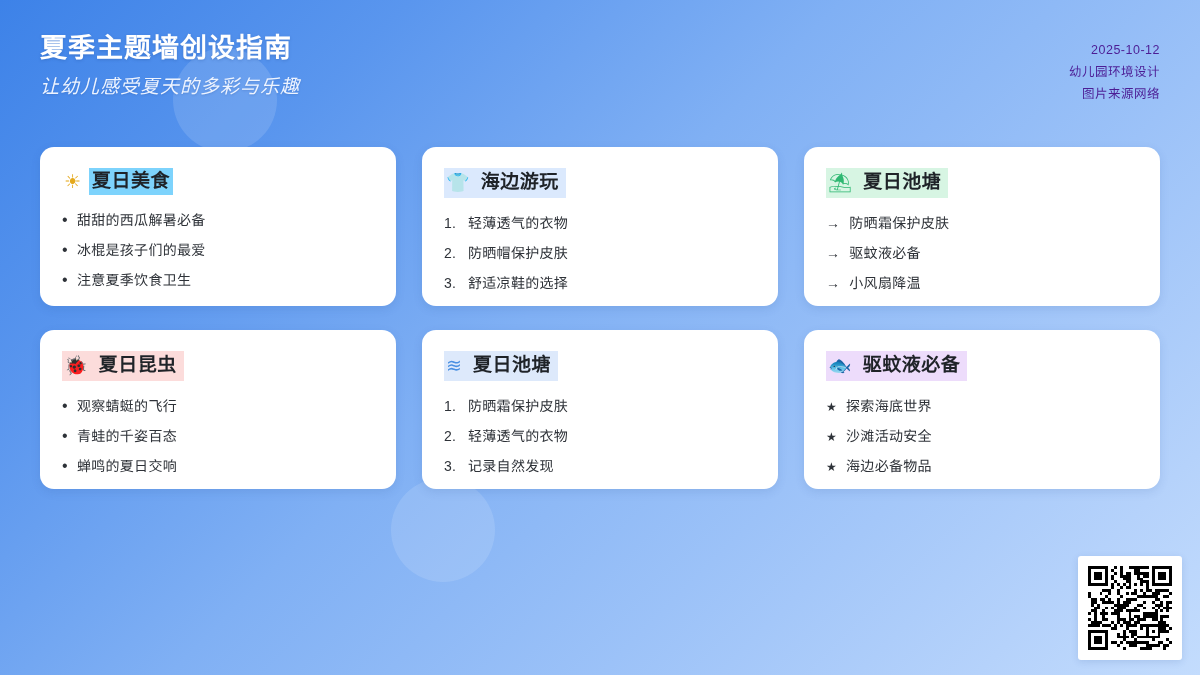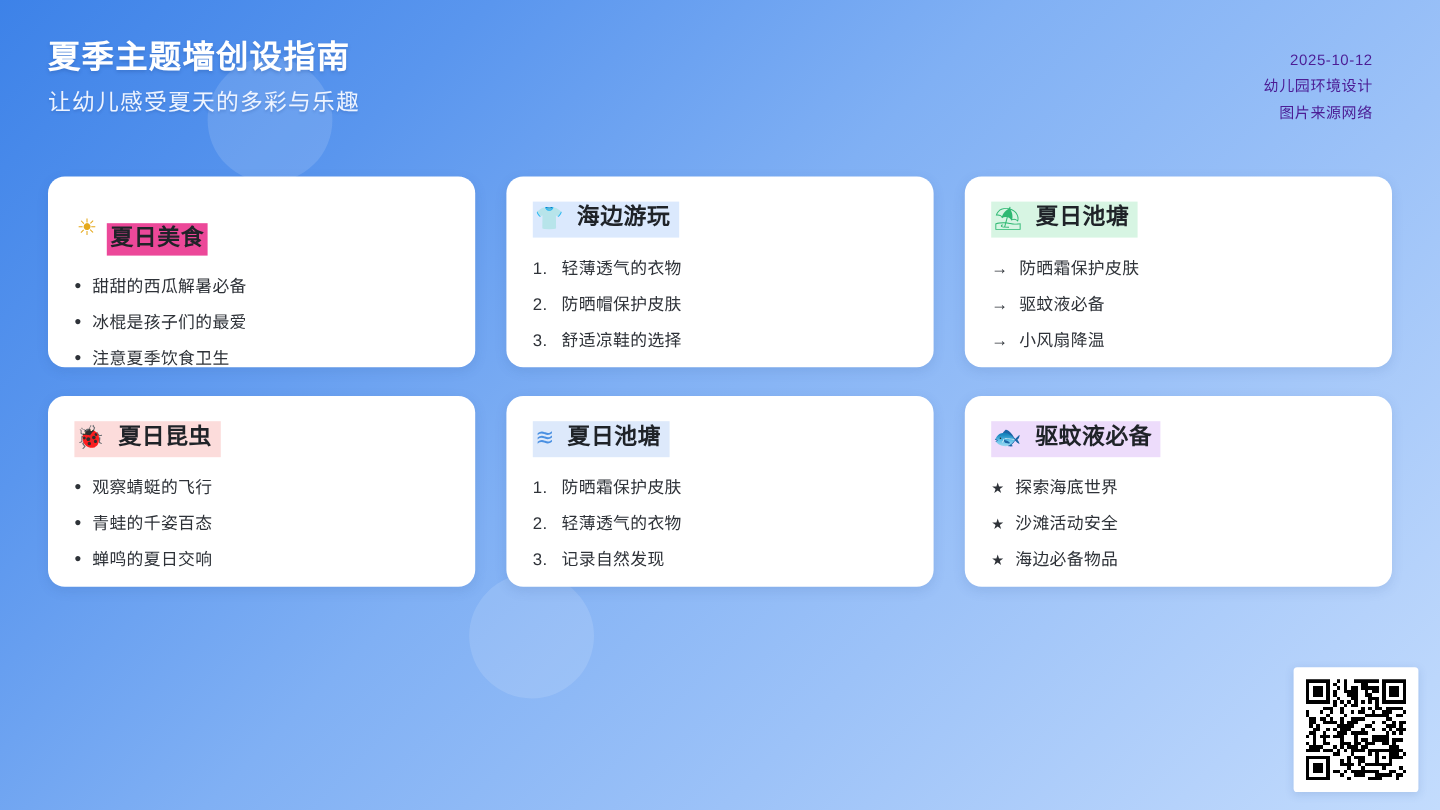--- a/index.html
+++ b/index.html
@@ -31,21 +31,21 @@
     pointer-events:none;
   }
   .deco-1 { width:104px; height:104px; left:173px; top:48px; }
   .deco-2 { width:104px; height:104px; left:391px; top:478px; }
   .deco-3 { width:150px; height:150px; left:1010px; top:150px;
             background:rgba(255,255,255,0.07); }
 
   
   .header {
     position:absolute;
-    left:40px; top:30px; right:56px;
+    left:40px; top:30px; right:40px;
     display:flex;
     justify-content:space-between;
     align-items:flex-start;
   }
 
   .title-block { }
 
   .main-title {
     font-size:27px;
     font-weight:bold;
@@ -56,20 +56,21 @@
   }
 
   .sub-title {
     margin-top:8px;
     font-size:19px;
     font-weight:normal;
     color:#eef4ff;
     letter-spacing:1px;
     line-height:1.35;
     text-shadow:0 1px 2px rgba(30,70,140,0.22);
+    font-style:italic;
   }
 
   .meta-block {
     text-align:right;
     padding-top:10px;
   }
   .meta-line {
     font-size:12.5px;
     color:#4c1d95;
     line-height:1.75;
@@ -186,21 +187,21 @@
     <div class="meta-line">幼儿园环境设计</div>
     <div class="meta-line">图片来源网络</div>
   </div>
 </div>
 
 <div class="grid" id="card-grid">
     <div class="card">
       <div class="card-head">
         <span class="hl-wrap">
           <span class="card-icon" style="color: rgb(229, 169, 28);">☀</span>
-          <span class="card-title" style="background: #ec4899; margin-top: 18px;">夏日美食</span>
+          <span class="card-title" style="background: #7dd3fc;">夏日美食</span>
         </span>
       </div>
       <ul class="card-list">
         <li>
           <span class="marker dot">•</span>
           <span>甜甜的西瓜解暑必备</span>
         </li>
         <li>
           <span class="marker dot">•</span>
           <span>冰棍是孩子们的最爱</span>

